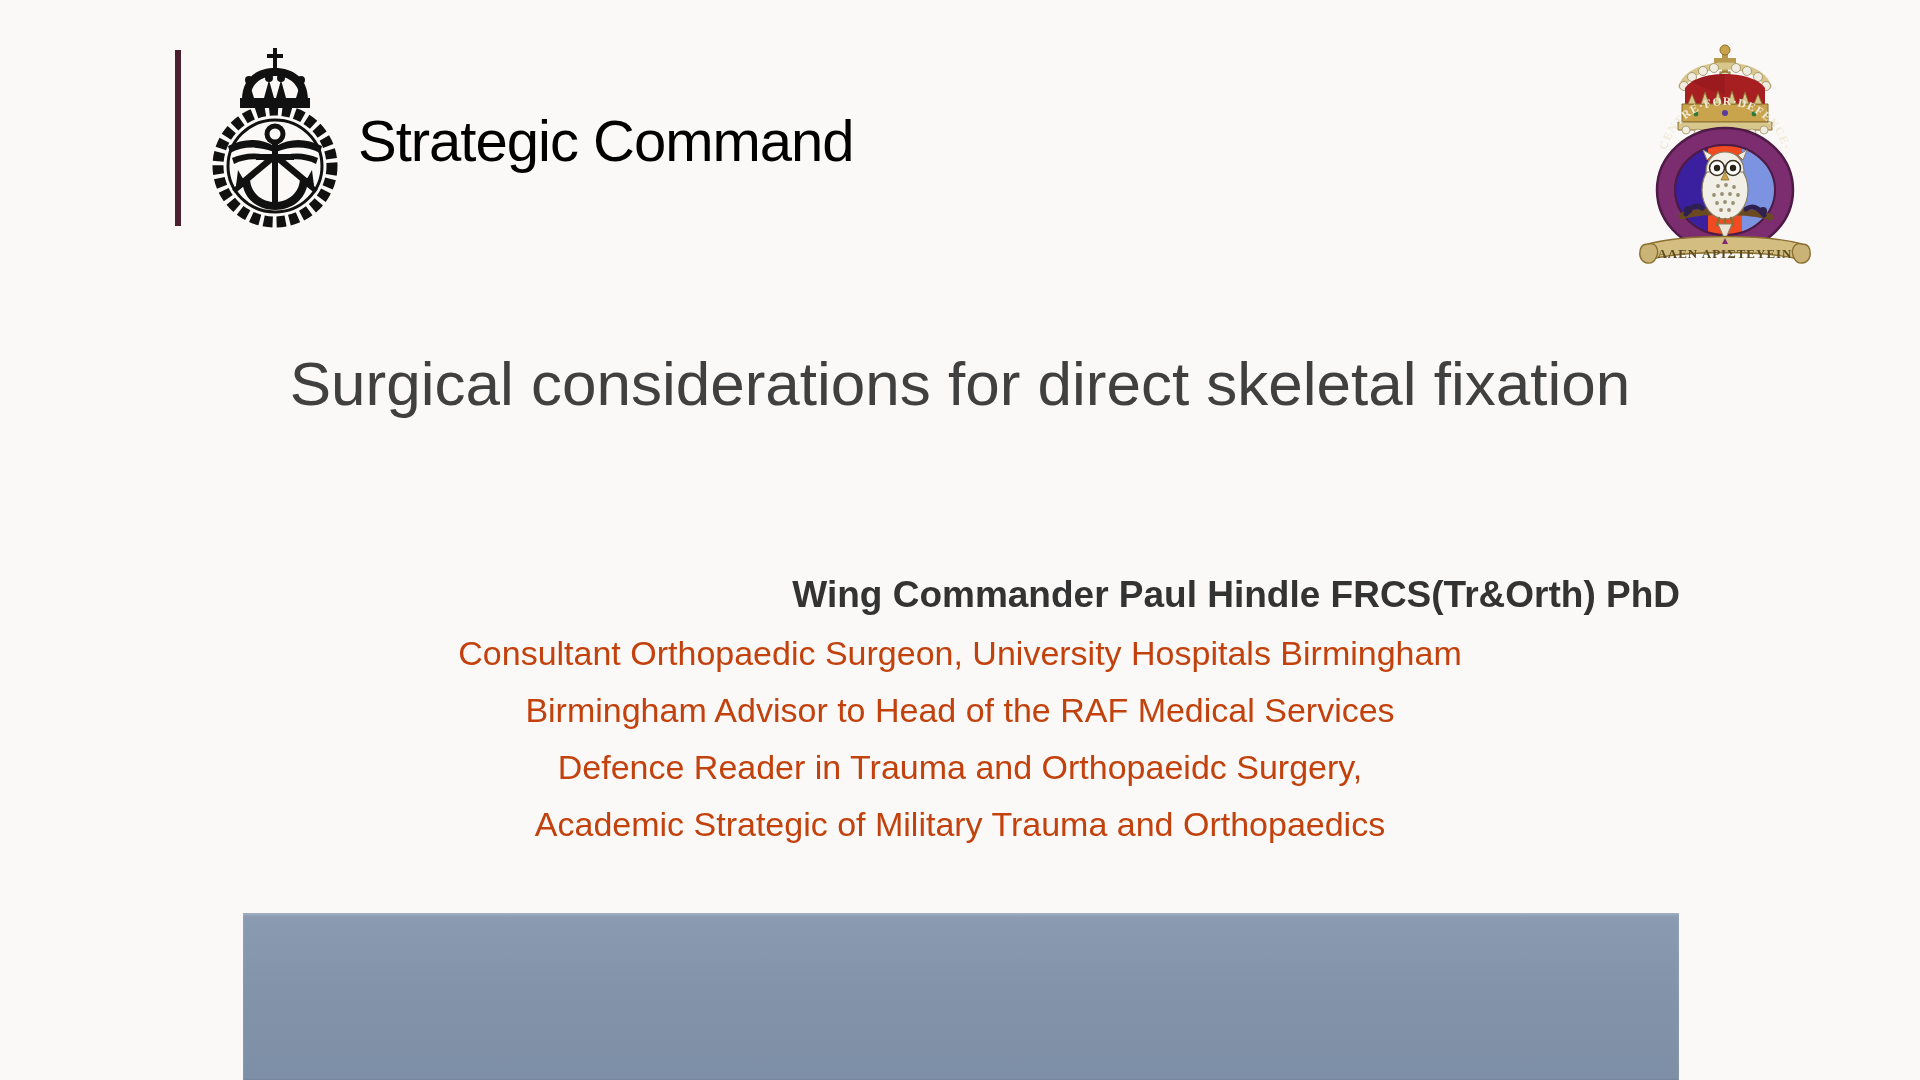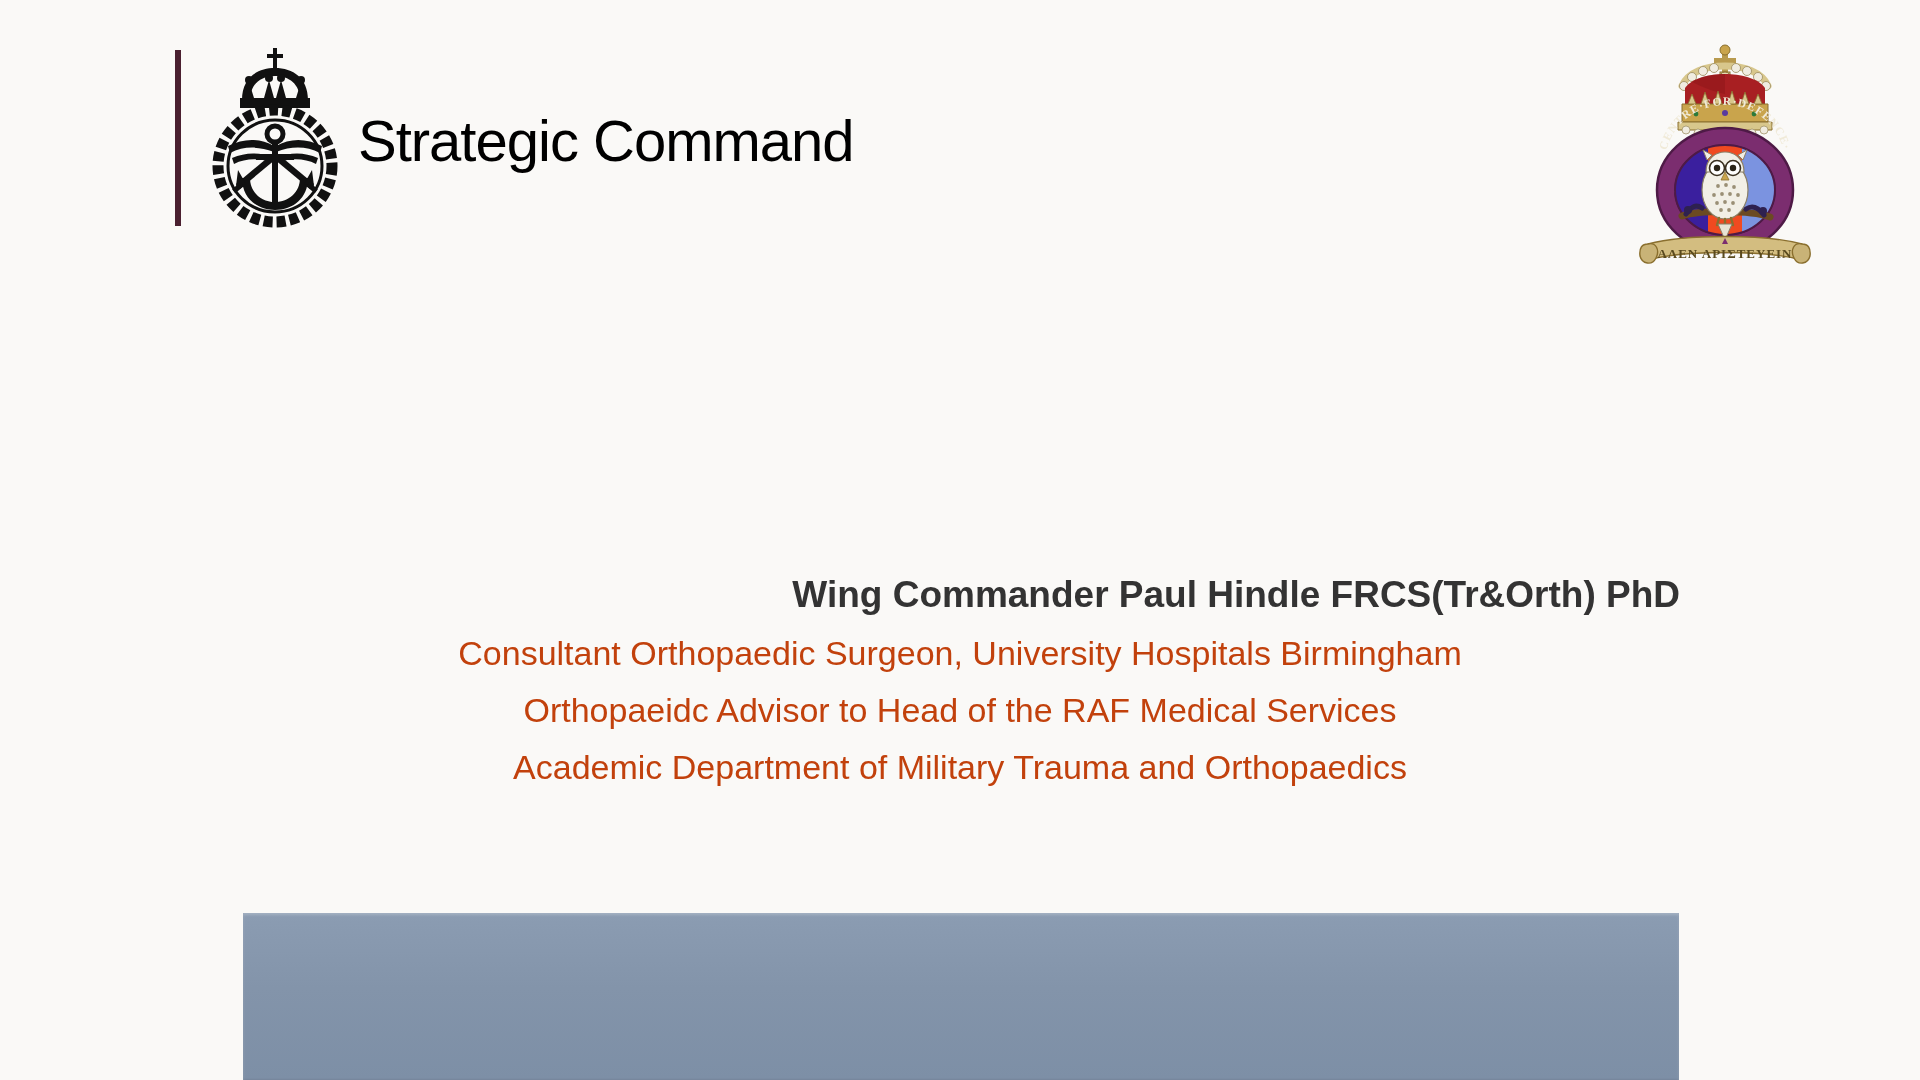--- a/index.html
+++ b/index.html
@@ -293,23 +293,25 @@
           <path d="M18 206 C55 196 135 196 172 206 L172 222 C135 212 55 212 18 222 Z" fill="#d3bd80" stroke="#8a6f2e" stroke-width="1.4"></path>
           <path d="M18 206 C26 204 30 212 26 220 C22 228 12 226 10 218 C9 210 12 206 18 206 Z" fill="#c9b377" stroke="#8a6f2e" stroke-width="1.4"></path>
           <path d="M172 206 C164 204 160 212 164 220 C168 228 178 226 180 218 C181 210 178 206 172 206 Z" fill="#c9b377" stroke="#8a6f2e" stroke-width="1.4"></path>
           <text x="95" y="220" text-anchor="middle" font-family="'Liberation Serif', serif" font-size="13" font-weight="bold" fill="#5a4a1e" letter-spacing="1">ΑΛΕΝ ΑΡΙΣΤΕΥΕΙΝ</text>
           <path d="M95 200 L92 206 L98 206 Z" fill="#7b2d6f"></path>
         </g>
       </svg>
     </div>
   </div>
 
+  <div id="title">Surgical considerations for direct skeletal fixation</div>
 
   <div id="subtitle">
     <div class="sub-line lead">Wing Commander Paul Hindle FRCS(Tr&amp;Orth) PhD</div>
     <div class="sub-line">Consultant Orthopaedic Surgeon, University Hospitals Birmingham</div>
-    <div class="sub-line">Orthopaeidc Advisor to Head of the RAF Medical Services</div>
-    <div class="sub-line">Academic Department of Military Trauma and Orthopaedics</div>
+    <div class="sub-line">Birmingham Advisor to Head of the RAF Medical Services</div>
+    <div class="sub-line">Defence Reader in Trauma and Orthopaeidc Surgery,</div>
+    <div class="sub-line">Academic Strategic of Military Trauma and Orthopaedics</div>
   </div>
 
   <div id="content-placeholder"></div>
 
 </div>
 
 </body></html>

